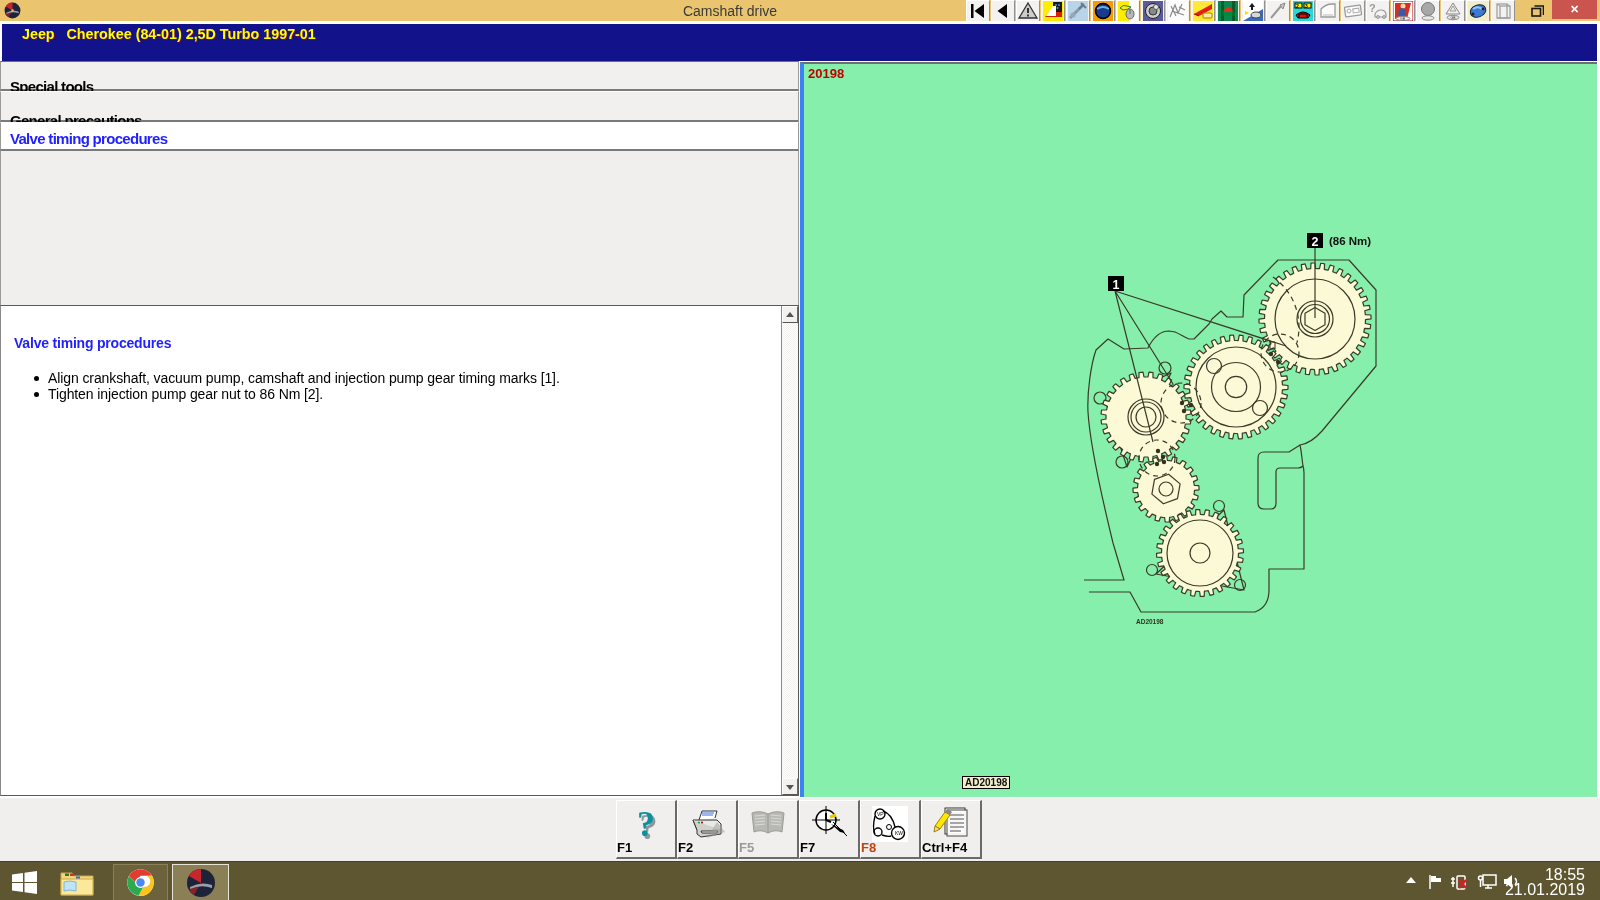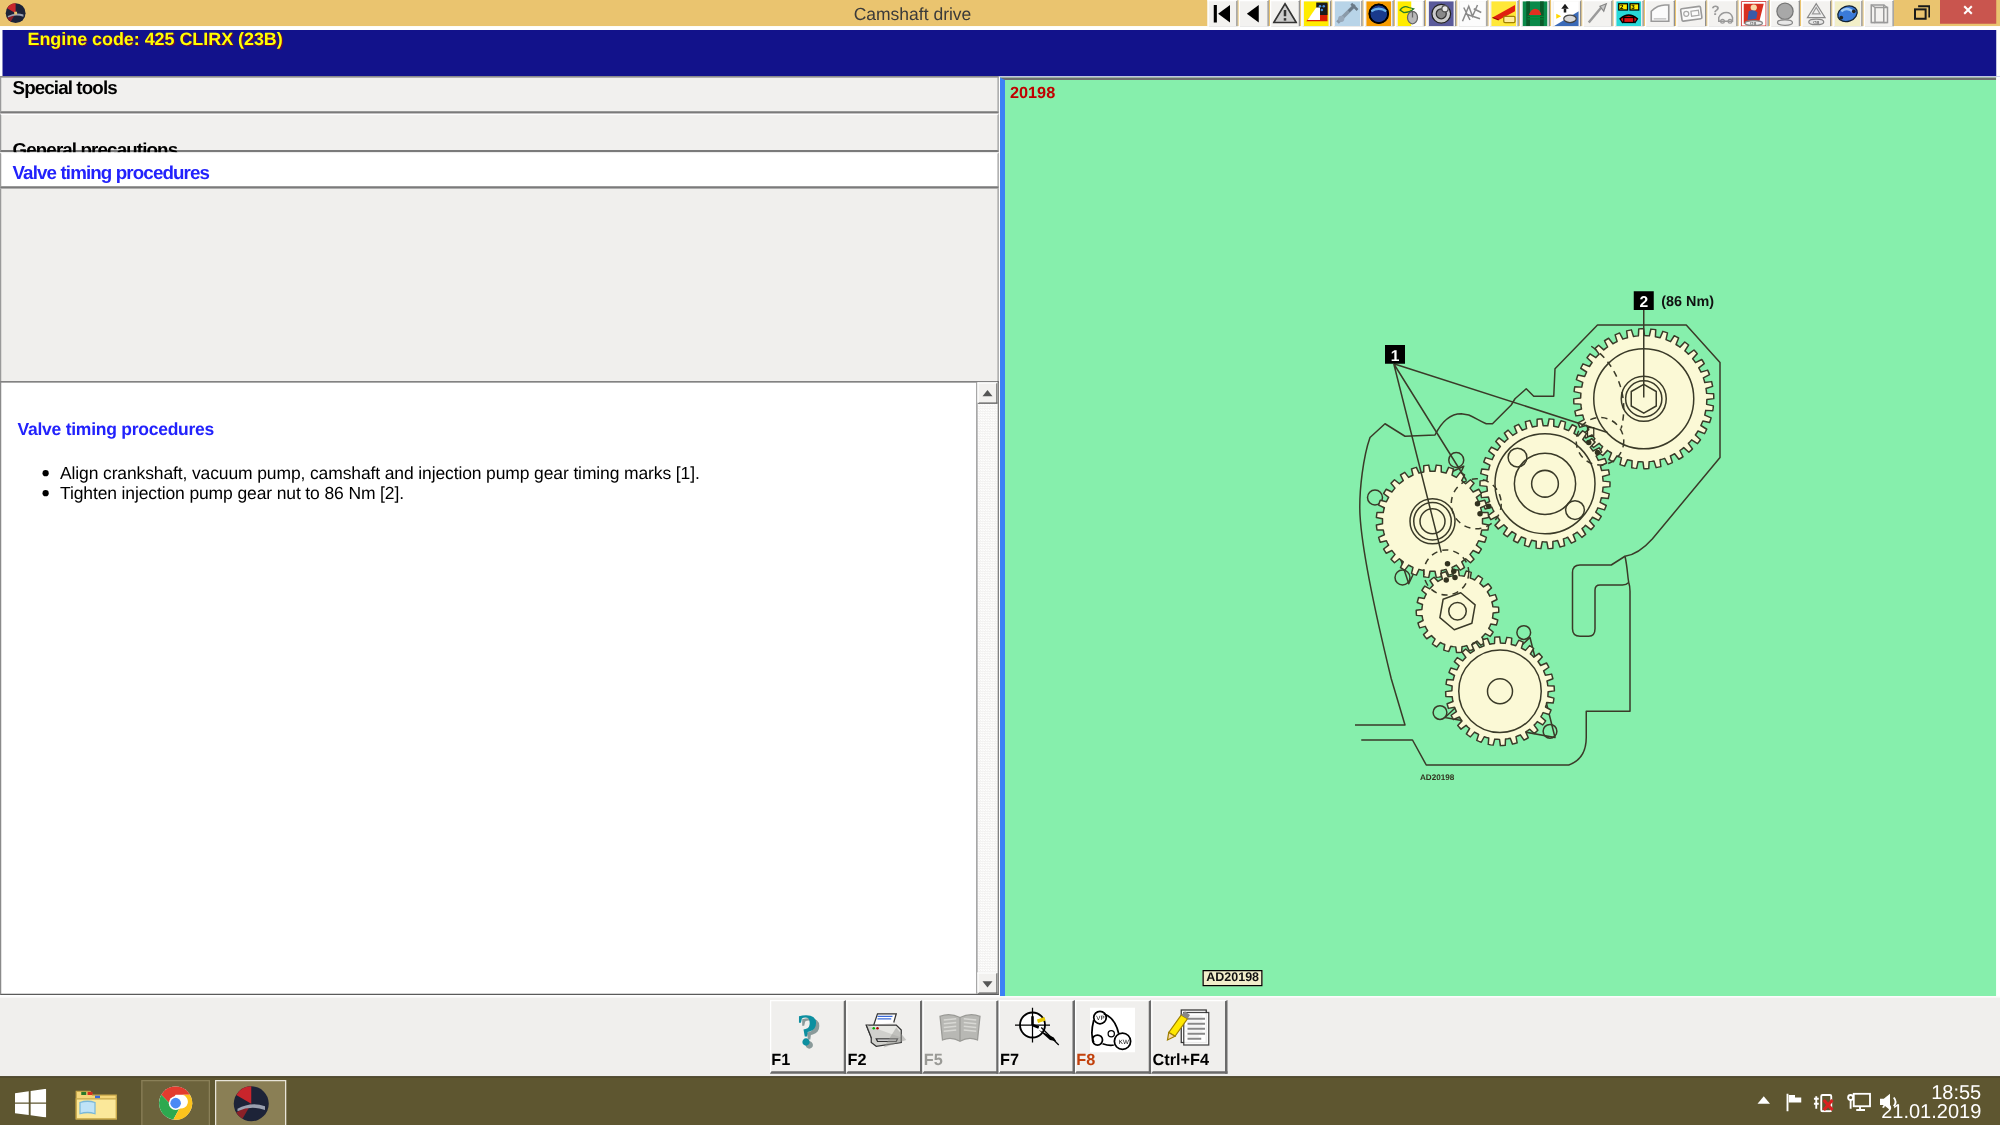--- a/index.html
+++ b/index.html
@@ -9,21 +9,21 @@
 #title{left:0;top:3px;width:1460px;text-align:center;font-size:14px;color:#3a3a3a}
 #whiteline{left:0;top:21px;width:1600px;height:3px;background:#fff}
 #topbtns{left:966px;top:0;height:23px;display:flex}
 .tb{width:24px;height:23px;margin-right:1px;background:#f3f2f0;border:1px solid #fff;border-right:1px solid #909090;border-bottom:2px solid #8a8a8a;display:flex;align-items:center;justify-content:center}
 #restoreg{left:1531px;top:3px;width:13px;height:12px}
 #closebtn{left:1552px;top:0;width:45px;height:19px;background:#c9554e;color:#fff;text-align:center;font-size:11px;font-weight:bold;line-height:19px}
 #bluebar{left:0;top:24px;width:1600px;height:37px;background:#12128b;border-left:2px solid #fff;border-right:3px solid #fff}
 #bluebar div{color:#ffff00;font-weight:bold;font-size:14.3px;margin-left:20px;text-shadow:1px 1px rgba(170,0,0,.6)}
 #bl1{margin-top:2px}
 .bar{left:0;width:799px;background:#f1f0ee;border-top:1px solid #fdfdfd;border-bottom:2px solid #7a7a7a;border-left:1px solid #9a9a9a;border-right:1px solid #9a9a9a;font-weight:bold;font-size:15px;letter-spacing:-0.7px;color:#000;padding-left:9px}
-#bar0{top:61px;height:30px;padding-top:0;border-top:1px solid #6e6e6e}
+#bar0{top:61px;height:30px;padding-top:16px;border-top:1px solid #6e6e6e}
 #bar1{top:91px;height:31px;padding-top:20px}
 #bar2{top:122px;background:#fff;color:#2222fc;height:29px;padding-top:7px}
 #grayfill{left:0;top:151px;width:799px;height:154px;border-left:1px solid #9a9a9a;border-right:1px solid #9a9a9a;background:#f0efed}
 #content{left:0;top:305px;width:799px;height:491px;background:#fff;border:1px solid #5a5a5a;border-left:1px solid #8a8a8a}
 #ch{left:13px;top:29px;font-size:14px;letter-spacing:-0.2px;font-weight:bold;color:#2222fc;position:absolute}
 .bullet{position:absolute;left:47px;font-size:14px;letter-spacing:-0.1px;color:#000}
 .dot{position:absolute;left:33px;width:5px;height:5px;border-radius:50%;background:#000}
 #scroll{position:absolute;right:0;top:0;width:17px;height:489px;background:repeating-conic-gradient(#ffffff 0 25%,#f1f0ee 0 50%) 0 0/2px 2px;border-left:1px solid #8a8a8a}
 .sbtn{position:absolute;left:0;width:16px;height:17px;background:#f2f1ef;border:1px solid #fdfdfd;border-right:1px solid #6a6a6a;border-bottom:1px solid #555}
 .arr{width:0;height:0;border-left:4px solid transparent;border-right:4px solid transparent;margin:5px auto 0}
@@ -226,21 +226,21 @@
       </svg>
     </div>
   </div>
 <div class="abs" id="restoreg"><svg width="13" height="12">
       <path d="M3.5,1 h9 v9" fill="none" stroke="#1a1a1a" stroke-width="1.6"></path>
       <rect x="1" y="3.5" width="8.5" height="7.5" fill="#eac46f" stroke="#1a1a1a" stroke-width="1.6"></rect>
     </svg></div>
 <div class="abs" id="closebtn">✕</div>
 <div class="abs" id="whiteline"></div>
 <div class="abs" id="bluebar">
-  <div id="bl2">Engine code: 425 CLIRX (23B)</div>
+  <div id="bl1">Jeep&nbsp;&nbsp;&nbsp;Cherokee (84-01) 2,5D Turbo 1997-01</div>
 </div>
 <div class="abs bar" id="bar0">Special tools</div>
 <div class="abs bar" id="bar1">General precautions</div>
 <div class="abs bar" id="bar2">Valve timing procedures</div>
 <div class="abs" id="grayfill"></div>
 <div class="abs" id="content">
   <div id="ch">Valve timing procedures</div>
   <div class="dot" style="top:70px"></div>
   <div class="bullet" style="top:64px">Align crankshaft, vacuum pump, camshaft and injection pump gear timing marks [1].</div>
   <div class="dot" style="top:86px"></div>

